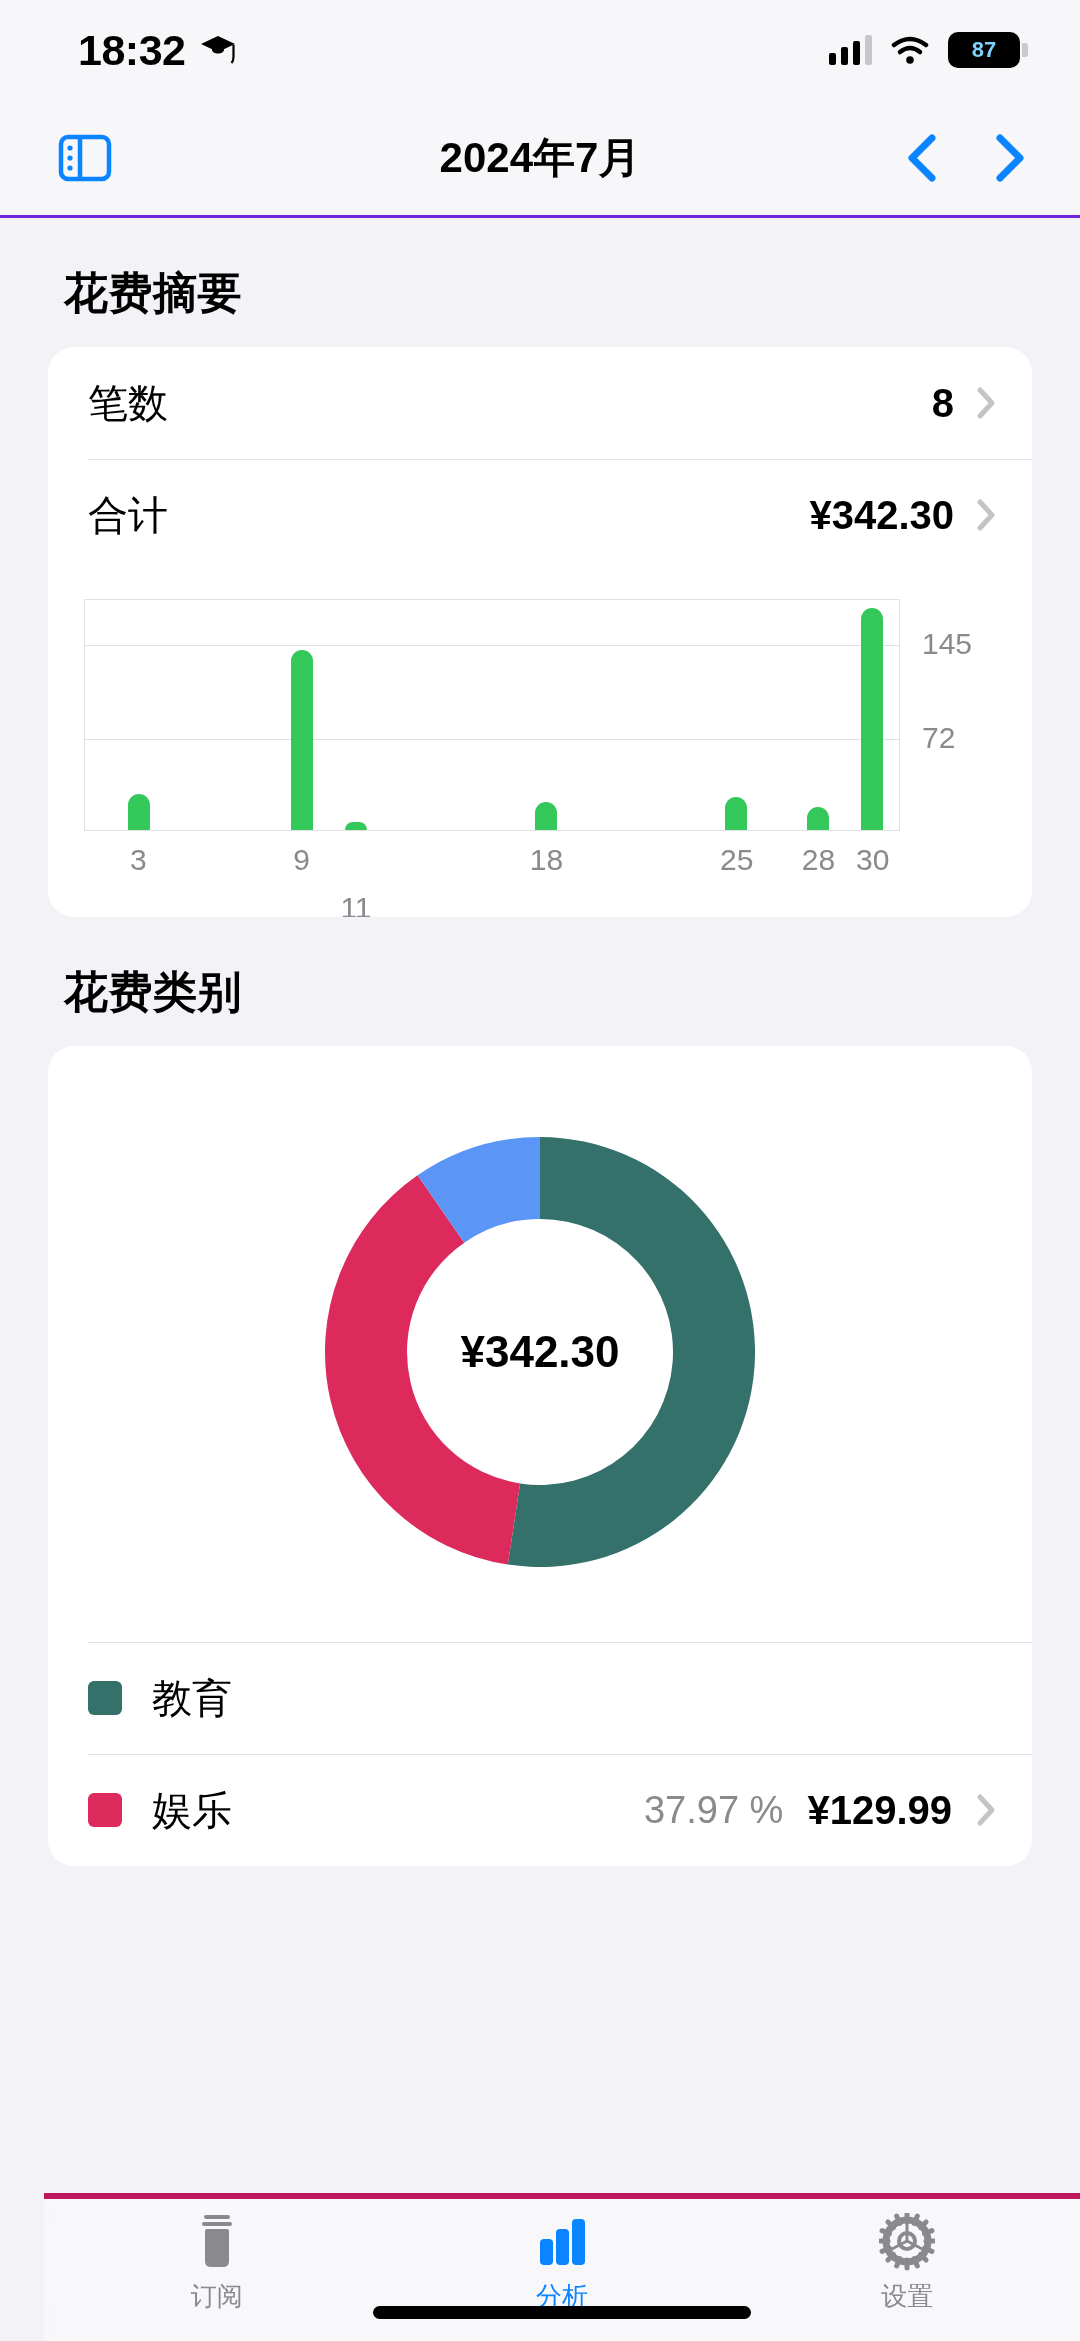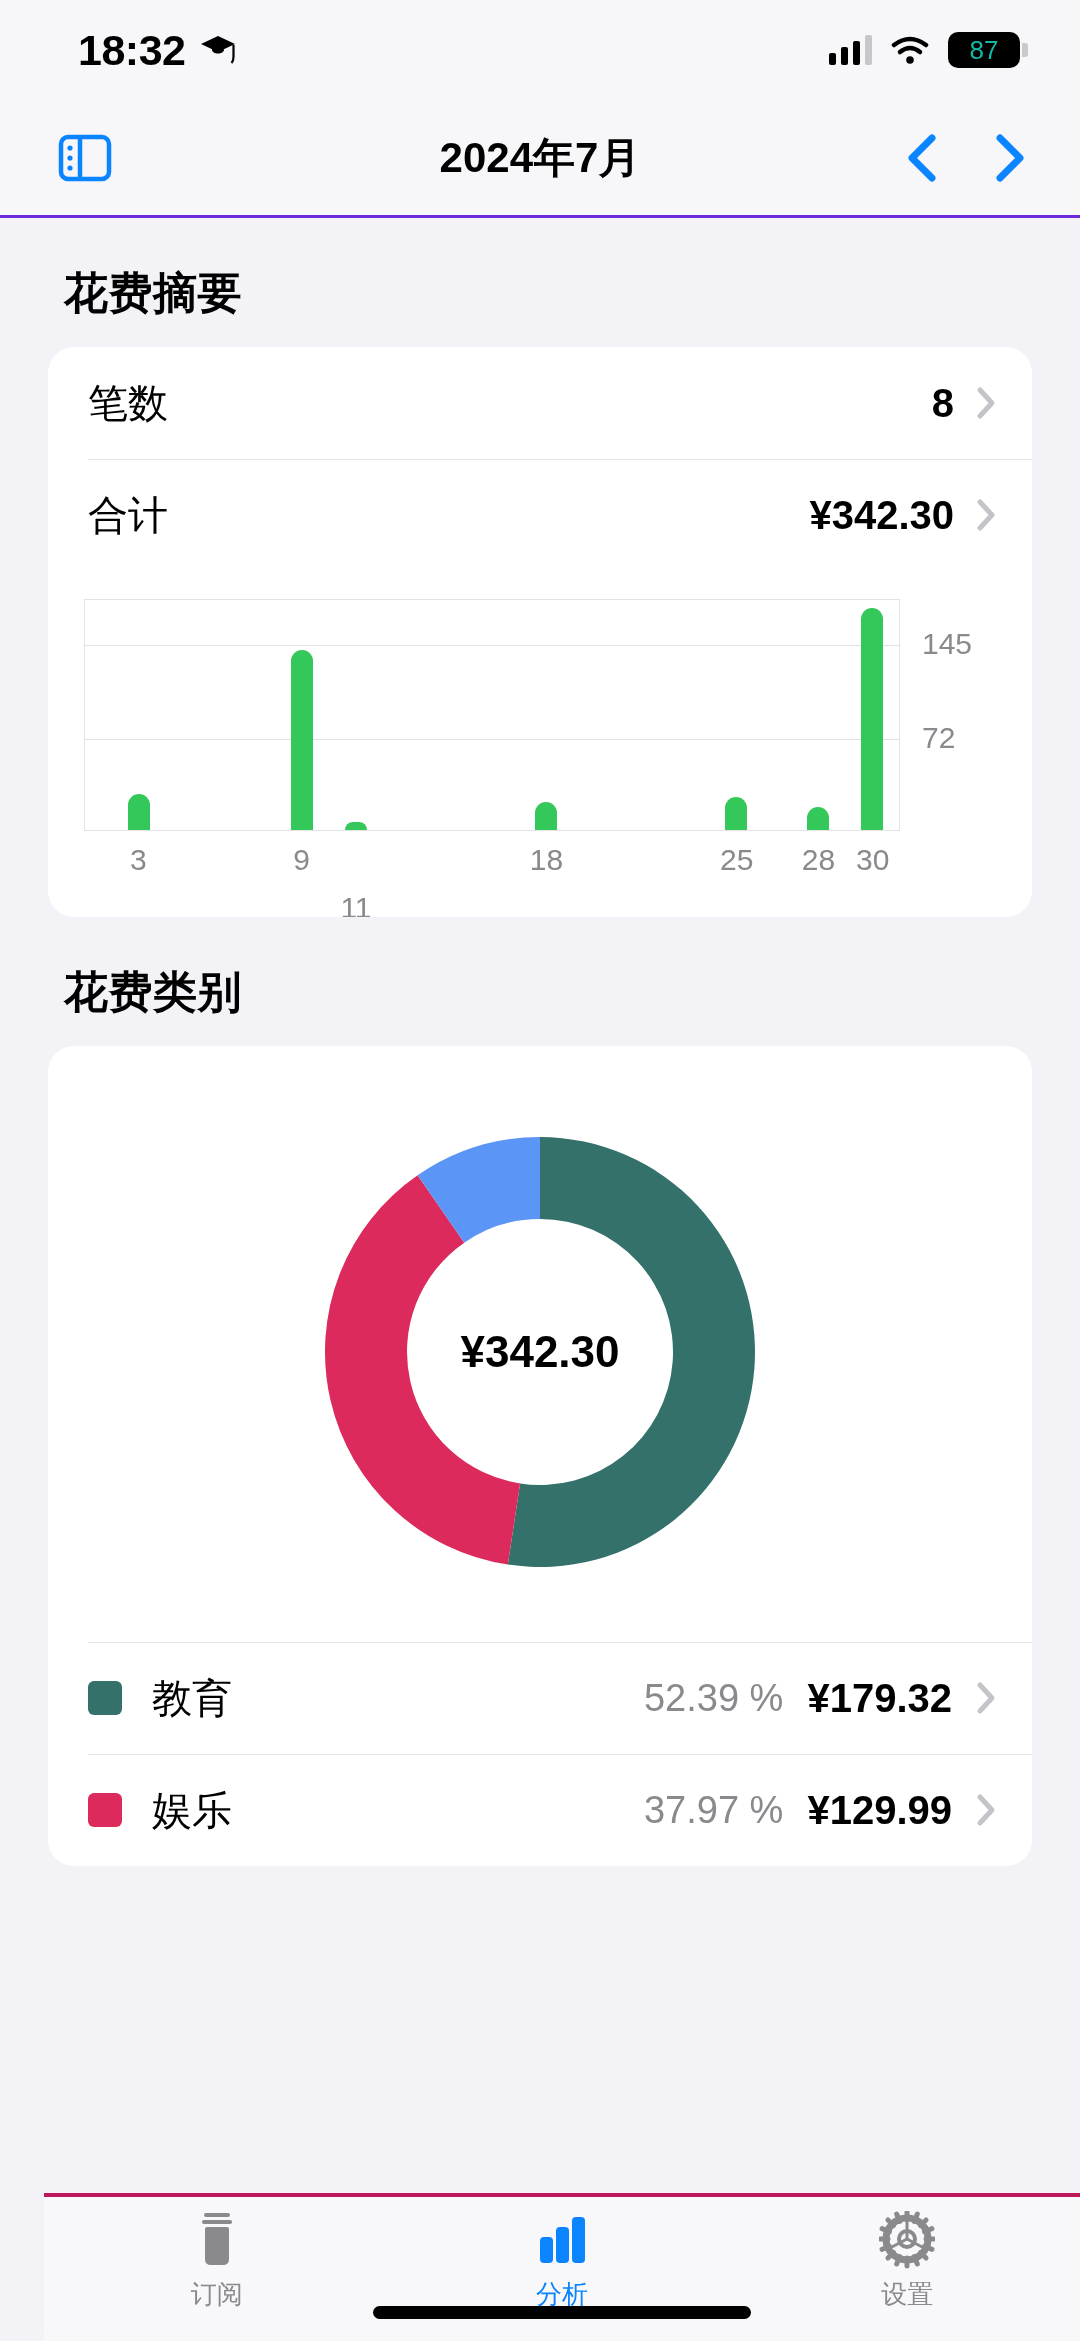--- a/index.html
+++ b/index.html
@@ -27,21 +27,21 @@
   .signal i:nth-child(1){height:12px;}
   .signal i:nth-child(2){height:18px;}
   .signal i:nth-child(3){height:24px;}
   .signal i:nth-child(4){height:30px;background:#C6C6CC;}
   .wifi{width:40px;height:30px;}
   .battery{
     width:72px;height:36px;border-radius:10px;background:#000;
     display:flex;align-items:center;justify-content:center;
     position:relative;
   }
-  .battery span{color:#14b8a6;font-size:26px;font-weight:normal;}
+  .battery span{color:#7dd3fc;font-size:22px;font-weight:bold;}
   .battery::after{
     content:"";position:absolute;right:-8px;top:11px;
     width:6px;height:14px;background:#C9C9CE;border-radius:0 3px 3px 0;
   }
 
   
   .navbar{
     height:118px;background:#F7F7FA;
     display:flex;align-items:center;position:relative;
     border-bottom:3px solid #6d28d9;
@@ -121,21 +121,21 @@
   .swatch{width:34px;height:34px;border-radius:6px;margin-right:30px;flex:none;}
   .legend-name{font-size:40px;color:#000;}
   .legend-right{margin-left:auto;display:flex;align-items:center;gap:24px;}
   .legend-pct{font-size:38px;color:#8A8A8E;}
   .legend-amt{font-size:40px;font-weight:bold;color:#000;}
 
   
   .tabbar{
     position:absolute;left:0;right:0;bottom:0;height:148px;
     background:#F7F7FAEE;backdrop-filter:blur(20px);
-    border-top:4px solid #be185d;
+    border-top:6px solid #be185d;
     display:flex;align-items:flex-start;padding-top:14px;margin-left:44px;
   }
   .tab{flex:1;display:flex;flex-direction:column;align-items:center;gap:8px;}
   .tab-icon{height:58px;display:flex;align-items:center;justify-content:center;}
   .tab-label{font-size:26px;color:#8A8A8E;}
   .tab.active .tab-label{color:#0A84FF;}
   .home-indicator{
     position:absolute;bottom:22px;left:50%;transform:translateX(-50%);
     width:378px;height:13px;border-radius:7px;background:#000;
   }
@@ -267,31 +267,20 @@
             <path d="M 217.8350601712219 462.5803769067387 A 215 215 0 0 1 127.59256251706805 73.24757639890166 L 174.27818983613977 140.66012865606473 A 133 133 0 0 0 230.10261861754657 381.50320990044764 Z" fill="#DB2A5B"></path>
             <path d="M 127.59256251706805 73.24757639890166 A 215 215 0 0 1 249.99999999999997 35 L 249.99999999999997 117 A 133 133 0 0 0 174.27818983613977 140.66012865606473 Z" fill="#5B95F5"></path>
           </svg>
         <div class="donut-center">¥342.30</div>
       </div>
     </div>
 
     <div class="legend-row">
       <div class="swatch" id="sw0" style="background: rgb(51, 113, 106);"></div>
       <div class="legend-name">教育</div>
-      <div class="legend-right">
-        <div class="legend-pct">
-          <span>52.39</span> <span>%</span>
-        </div>
-        <div class="legend-amt">¥179.32</div>
-        <div class="chev-g">
-          <svg viewBox="0 0 20 34" width="20" height="34">
-            <polyline points="4,4 16,17 4,30" fill="none" stroke="#C4C4C8" stroke-width="5" stroke-linecap="round" stroke-linejoin="round"></polyline>
-          </svg>
-        </div>
-      </div>
     </div>
 
     <div class="legend-row">
       <div class="swatch" id="sw1" style="background: rgb(219, 42, 91);"></div>
       <div class="legend-name">娱乐</div>
       <div class="legend-right">
         <div class="legend-pct">
           <span>37.97</span> <span>%</span>
         </div>
         <div class="legend-amt">¥129.99</div>

